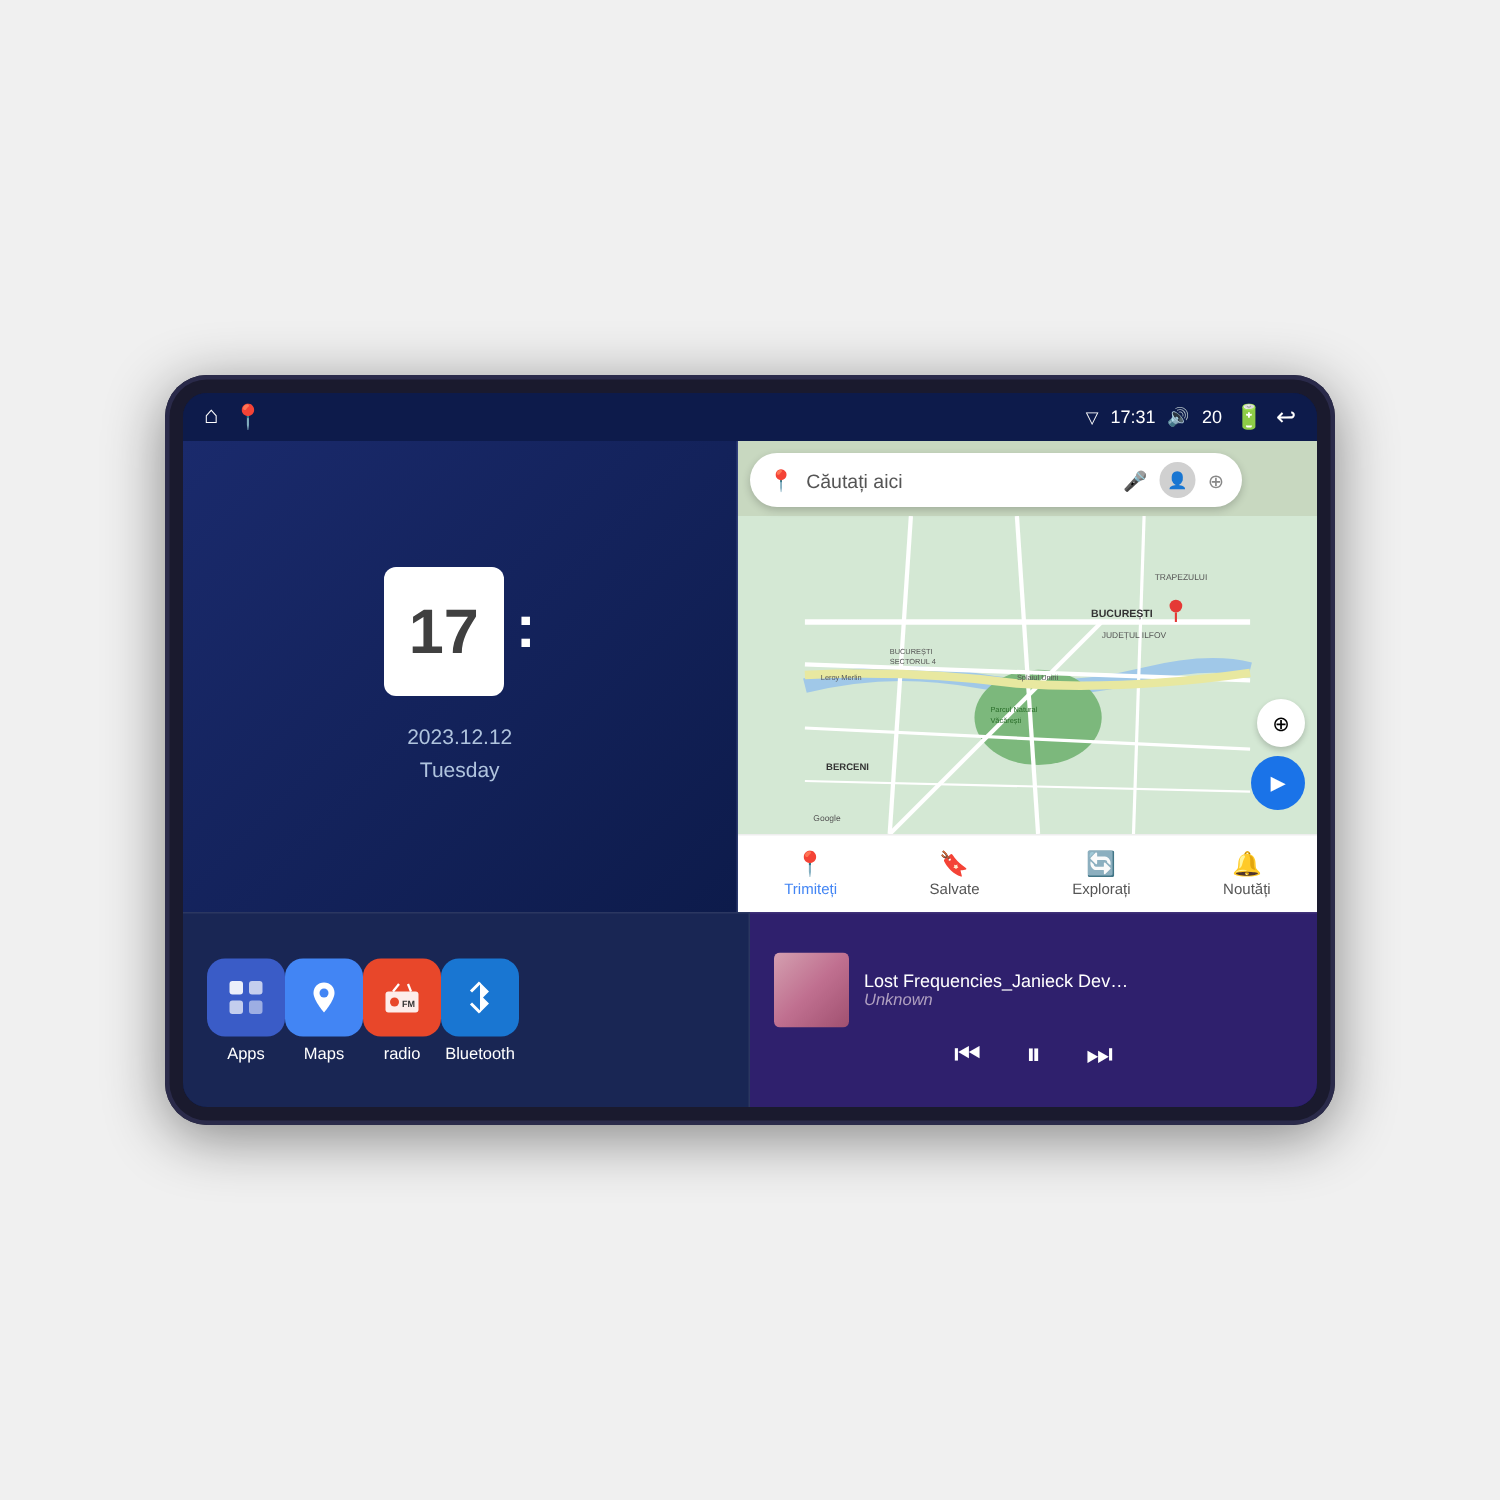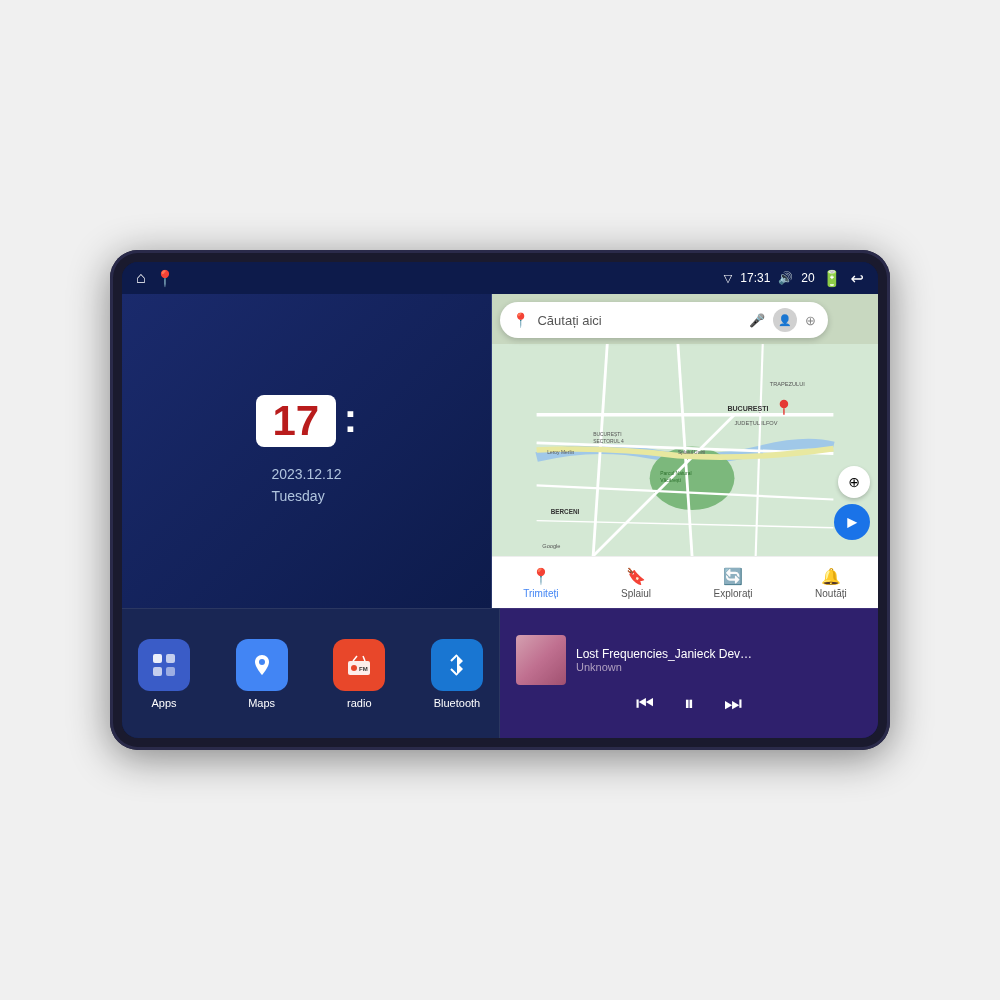--- a/index.html
+++ b/index.html
@@ -93,42 +93,43 @@
 
     .clock-display {
       display: flex;
       align-items: center;
       gap: 8px;
       margin-bottom: 16px;
     }
 
     .clock-block {
       background: #ffffff;
-      color: #b91c1c;
+      color: #404040;
       font-size: 42px;
       font-weight: 700;
       width: 80px;
-      height: 52px;
+      height: 86px;
       display: flex;
       align-items: center;
       justify-content: center;
       border-radius: 8px;
       font-family: 'Arial Black', sans-serif;
     }
 
     .clock-colon {
       color: #ffffff;
       font-size: 40px;
       font-weight: 700;
       margin-bottom: 4px;
     }
 
     .clock-date {
       color: #b0c4de;
       font-size: 14px;
+      text-align: center;
       line-height: 1.6;
     }
 
     
     .map-panel {
       background: #c8d8c0;
       position: relative;
       overflow: hidden;
       grid-row: 1;
       grid-column: 2;
@@ -243,21 +244,21 @@
       display: grid;
       grid-template-columns: 1fr 1fr;
       background: #0d1b4b;
       height: 130px;
     }
 
     
     .app-shortcuts {
       display: flex;
       align-items: center;
-      justify-content: space-between;
+      justify-content: flex-start;
       padding: 10px 16px;
       background: rgba(255,255,255,0.05);
       border-top: 1px solid rgba(255,255,255,0.08);
       border-right: 1px solid rgba(255,255,255,0.08);
     }
 
     .app-item {
       display: flex;
       flex-direction: column;
       align-items: center;
@@ -327,20 +328,21 @@
       white-space: nowrap;
       overflow: hidden;
       text-overflow: ellipsis;
       max-width: 180px;
     }
 
     .music-artist {
       font-size: 11px;
       color: #b0a0c0;
       margin-top: 0;
+      font-style: italic;
     }
 
     .music-controls {
       display: flex;
       align-items: center;
       justify-content: center;
       gap: 30px;
     }
 
     .music-btn {
@@ -461,21 +463,21 @@
         <div class="map-side-btn map-location-btn" style="bottom:110px;">⊕</div>
         <div class="map-blue-circle" style="bottom:68px; font-size:12px; font-weight:bold;">▶</div>
 
         <div class="map-bottom-nav">
           <div class="map-nav-item active">
             <span class="map-nav-icon">📍</span>
             <span>Trimiteți</span>
           </div>
           <div class="map-nav-item">
             <span class="map-nav-icon">🔖</span>
-            <span>Splaiul</span>
+            <span>Salvate</span>
           </div>
           <div class="map-nav-item">
             <span class="map-nav-icon">🔄</span>
             <span>Explorați</span>
           </div>
           <div class="map-nav-item">
             <span class="map-nav-icon">🔔</span>
             <span>Noutăți</span>
           </div>
         </div>

